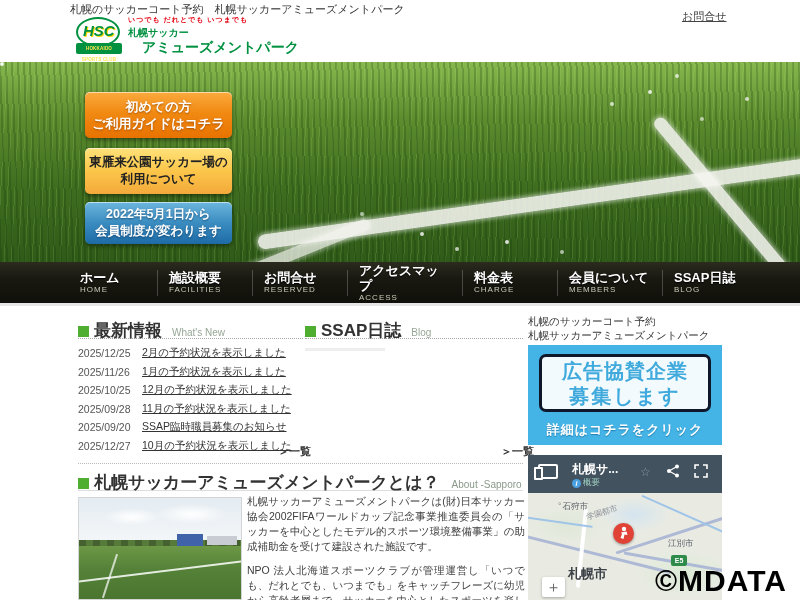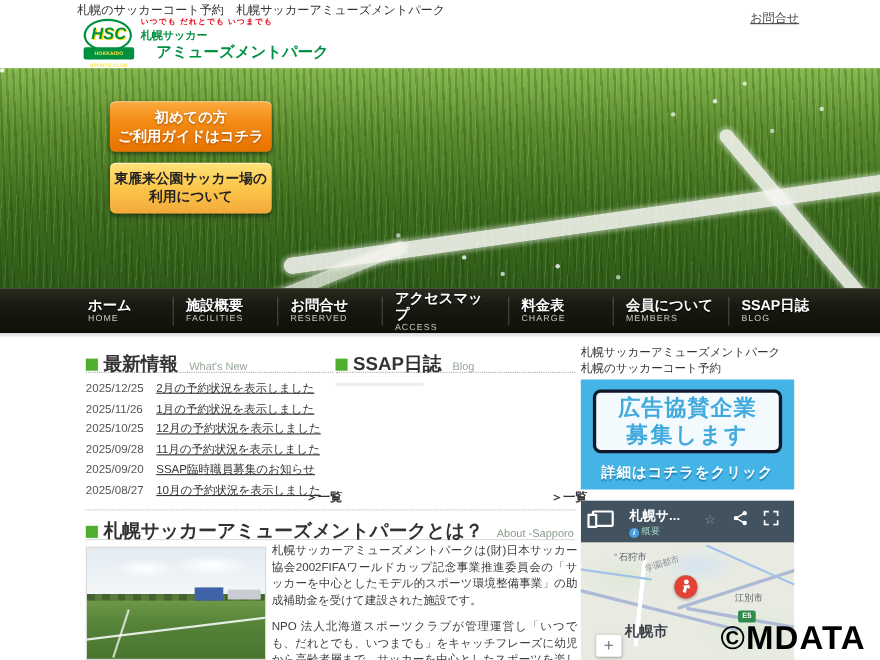--- a/index.html
+++ b/index.html
@@ -34,21 +34,21 @@
   .line2 { width:260px; height:13px; left:610px; top:150px; transform:rotate(50deg); }
   .line3 { width:160px; height:12px; left:215px; top:185px; transform:rotate(-22deg); opacity:.85; }
   .hero-dots { position:absolute; left:0; top:0; width:4px; height:4px; border-radius:50%; background:rgba(255,255,255,.9);
     box-shadow: 420px 170px 0 rgba(255,255,255,.8), 455px 185px 0 rgba(255,255,255,.7),
       505px 178px 0 rgba(255,255,255,.8), 560px 188px 0 rgba(255,255,255,.6),
       610px 40px 0 rgba(255,255,255,.7), 648px 28px 0 rgba(255,255,255,.8),
       700px 55px 0 rgba(255,255,255,.6), 745px 35px 0 rgba(255,255,255,.7),
       360px 150px 0 rgba(255,255,255,.6), 675px 12px 0 rgba(255,255,255,.7); }
 
   .hero-btn { position:absolute; left:85px; width:147px; border-radius:5px; text-align:center; cursor:pointer;
-    box-shadow:0 2px 4px rgba(0,0,0,.45), inset 0 1px 0 rgba(255,255,255,.55); padding:6px 4px;margin-left:15px; }
+    box-shadow:0 2px 4px rgba(0,0,0,.45), inset 0 1px 0 rgba(255,255,255,.55); padding:6px 4px; }
   .hero-btn .l1,.hero-btn .l2 { display:block; font-weight:bold; font-size:13px; line-height:17px; }
   .btn-orange { top:30px; background:linear-gradient(180deg,#fbaa3e 0%,#f18a12 45%,#e87200 100%); }
   .btn-orange .l1,.btn-orange .l2 { color:#fff; text-shadow:0 1px 2px rgba(120,50,0,.6); }
   .btn-yellow { top:86px; background:linear-gradient(180deg,#ffe27a 0%,#fbc64a 50%,#f3a93a 100%); }
   .btn-yellow .l1,.btn-yellow .l2 { color:#222; font-size:12.5px; }
   .btn-blue { top:140px; background:linear-gradient(180deg,#6cb6de 0%,#3a8cc0 50%,#1d6ba6 100%); padding:4px 4px; }
   .btn-blue .l1,.btn-blue .l2 { color:#fff; font-size:12.5px; text-shadow:0 1px 2px rgba(0,40,80,.6); }
 
   
   .nav { position:absolute; left:0; top:262px; width:800px; height:44px;
@@ -167,20 +167,24 @@
     <div class="hero-dots"></div>
 
     <div class="hero-btn btn-orange">
       <span class="l1">初めての方</span>
       <span class="l2">ご利用ガイドはコチラ</span>
     </div>
     <div class="hero-btn btn-yellow">
       <span class="l1">東雁来公園サッカー場の</span>
       <span class="l2">利用について</span>
     </div>
+    <div class="hero-btn btn-blue">
+      <span class="l1">2022年5月1日から</span>
+      <span class="l2">会員制度が変わります</span>
+    </div>
   </div>
 
   <div class="nav">
     <div class="nav-item w84">
       <span class="jp">ホーム</span>
         <span class="en">HOME</span>
     </div>
     <div class="nav-sep"></div>
     <div class="nav-item w88">
       <span class="jp">施設概要</span>
@@ -231,36 +235,36 @@
       </div>
     <div class="news-row">
         <span class="news-date">2025/09/28</span>
         <a class="news-link">11月の予約状況を表示しました</a>
       </div>
     <div class="news-row">
         <span class="news-date">2025/09/20</span>
         <a class="news-link">SSAP臨時職員募集のお知らせ</a>
       </div>
     <div class="news-row">
-        <span class="news-date">2025/08/27</span>
+        <span class="news-date">2025/12/27</span>
         <a class="news-link">10月の予約状況を表示しました</a>
       </div>
     <div class="news-row"></div>
   </div>
   <a class="more-link news-more">＞一覧</a>
 
   <div class="sec-head blog-head">
     <span class="sq"></span><span class="ttl">SSAP日誌</span><span class="sub">Blog</span>
   </div>
   <div class="blog-empty"></div>
   <a class="more-link blog-more">＞一覧</a>
 
   <div class="side-title">
+    <div>札幌のサッカーコート予約</div>
     <div>札幌サッカーアミューズメントパーク</div>
-    <div>札幌のサッカーコート予約</div>
   </div>
 
   <div class="ad-banner">
     <div class="ad-inner">
       <div class="ad-l1">広告協賛企業</div>
       <div class="ad-l2">募集します</div>
     </div>
     <div class="ad-cta">詳細はコチラをクリック</div>
   </div>
 

